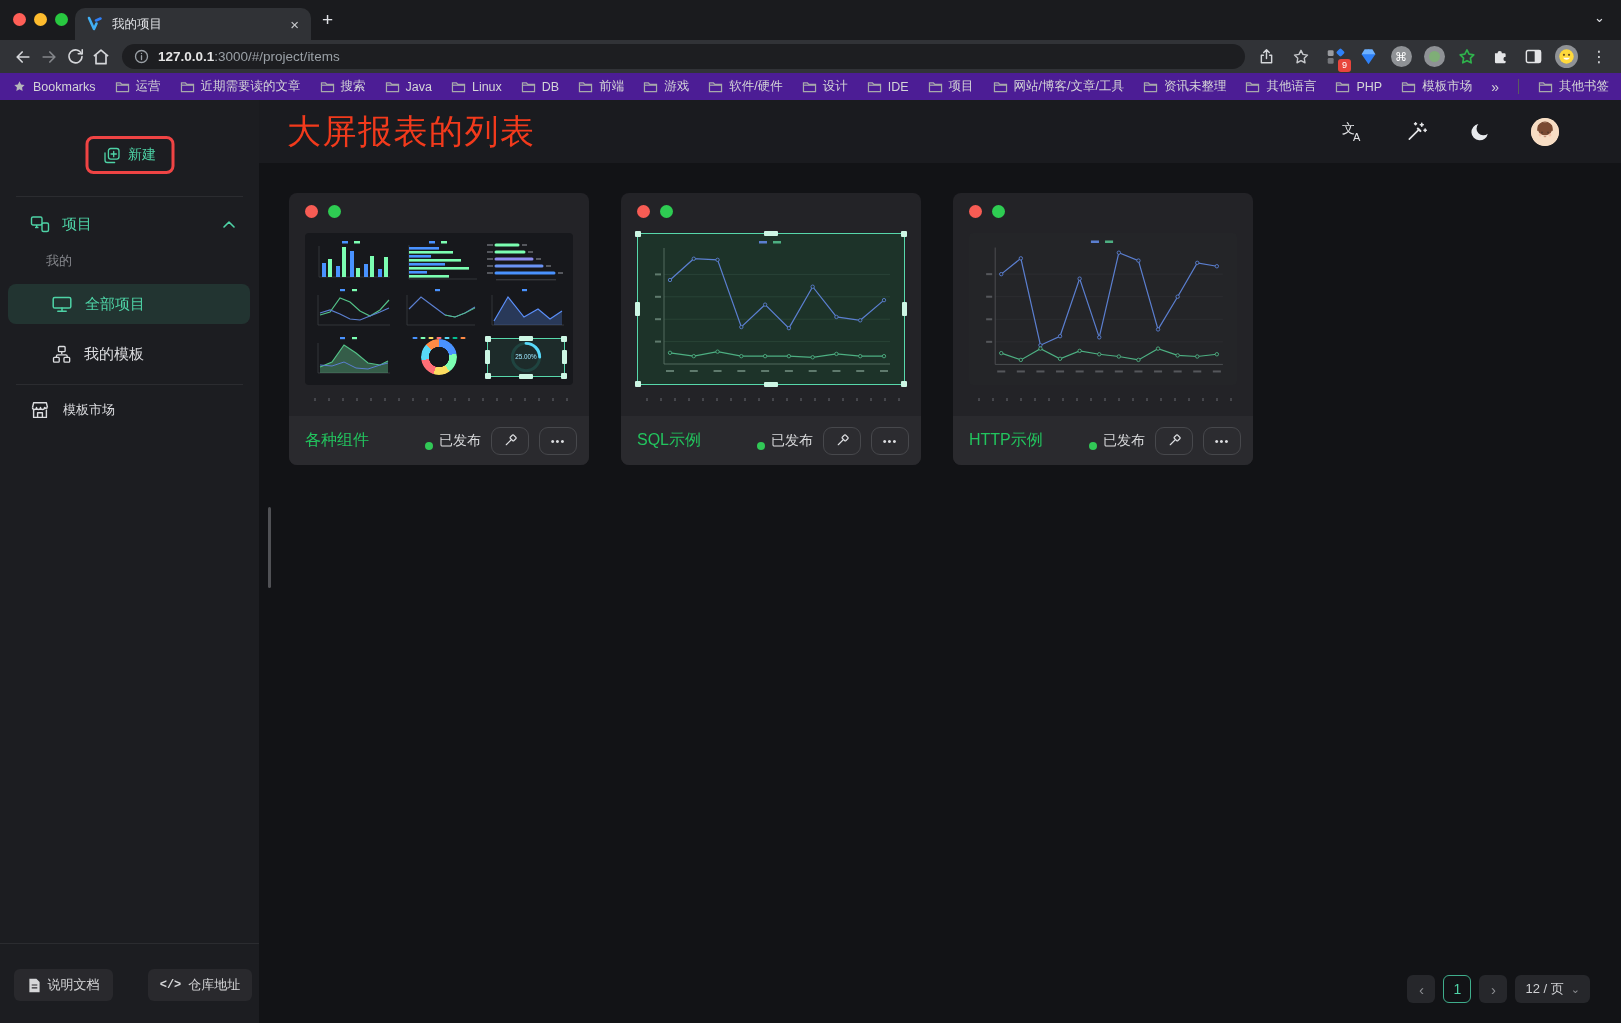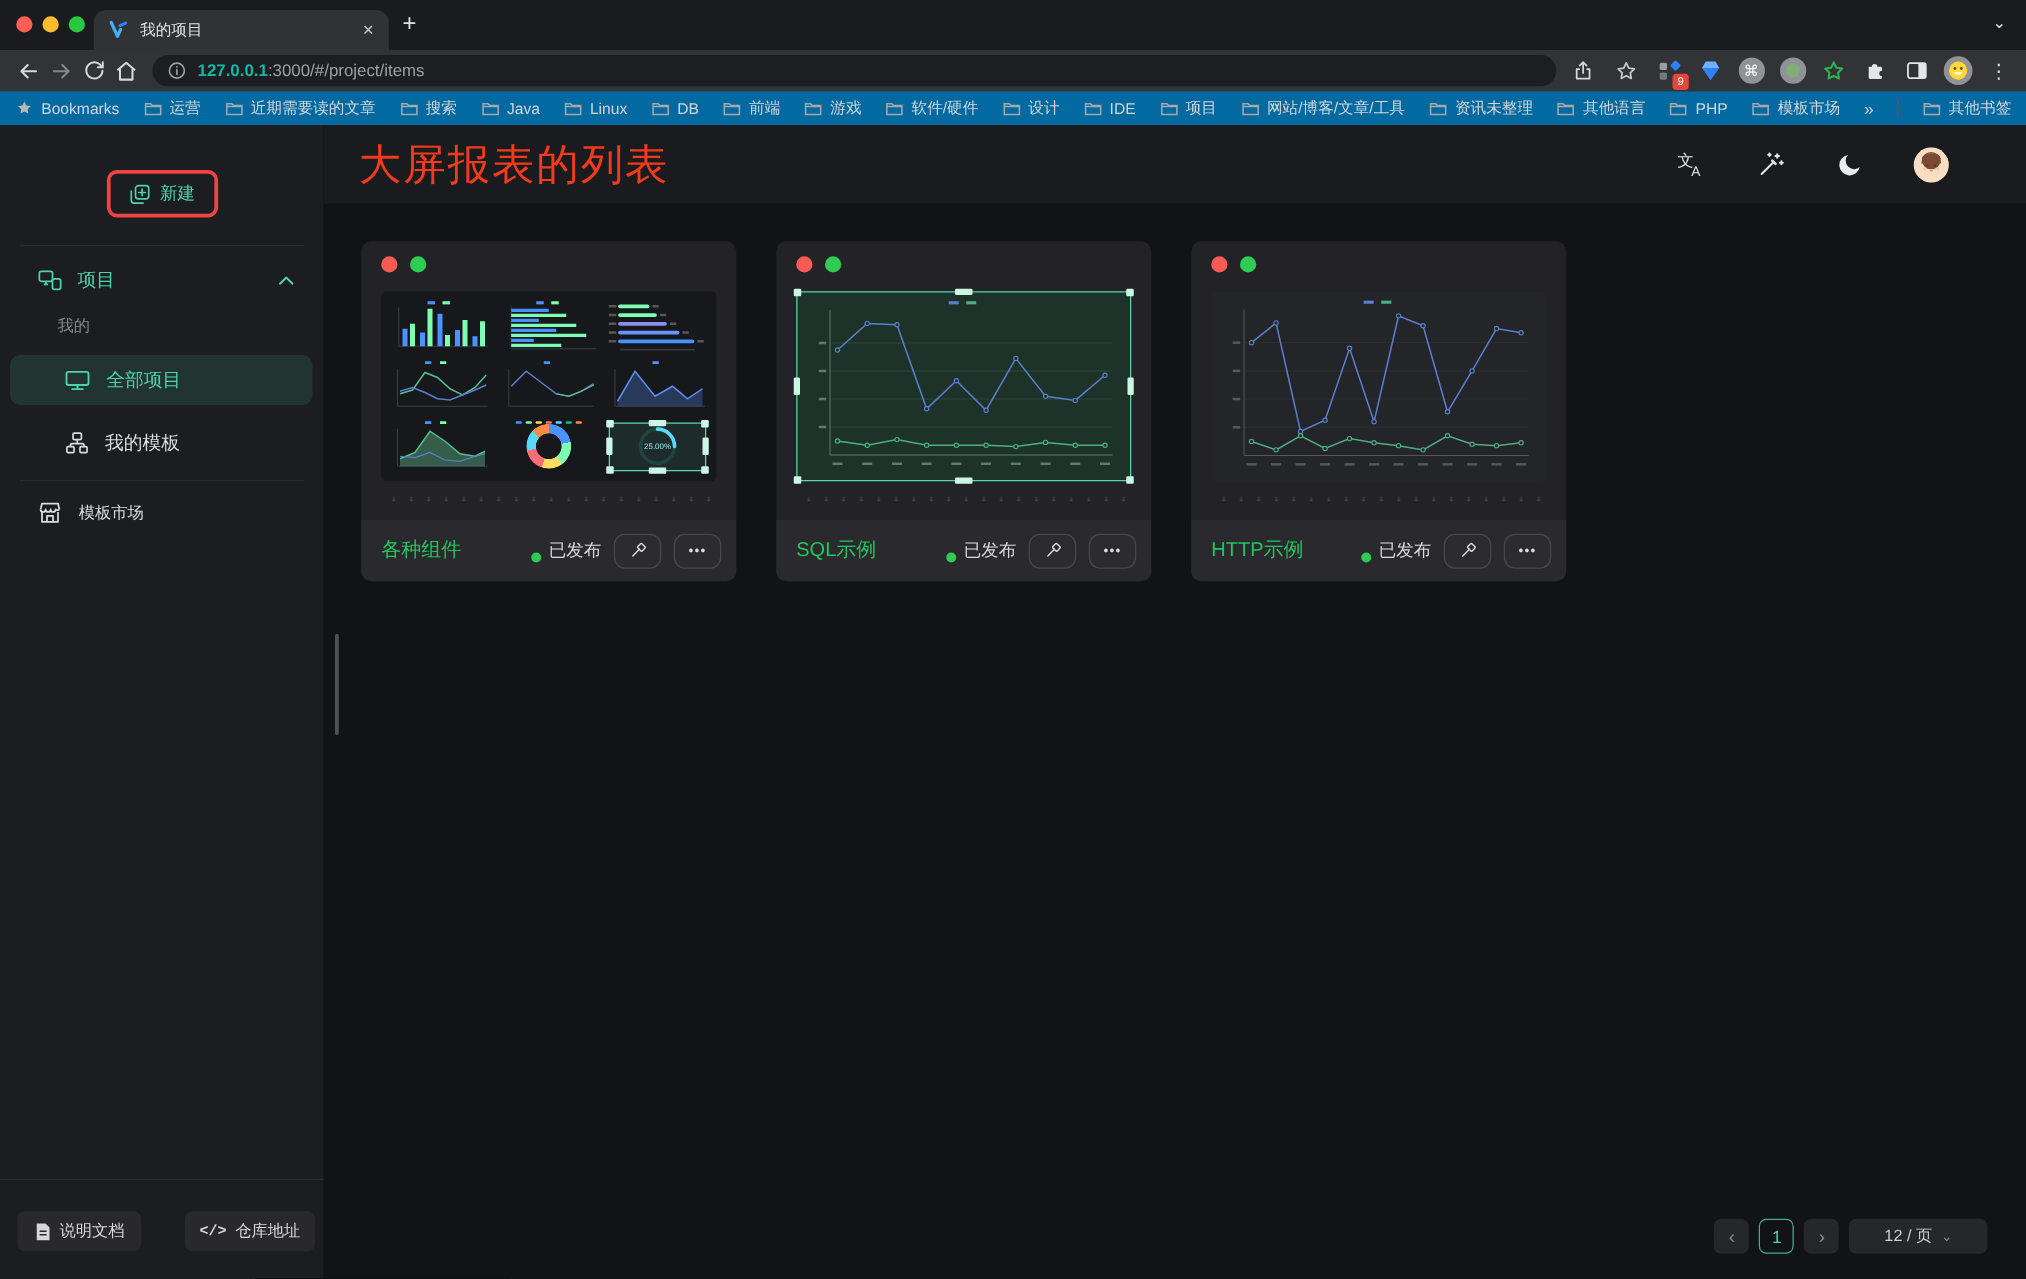--- a/index.html
+++ b/index.html
@@ -14,30 +14,30 @@
   .tab{position:absolute;left:75px;top:8px;width:236px;height:32px;background:#303236;border-radius:10px 10px 0 0;display:flex;align-items:center;padding:0 12px;}
   .tab-title{font-size:12.5px;color:#dfe1e5;margin-left:9px;flex:1;white-space:nowrap;overflow:hidden;}
   .tab-close{color:#c8cacd;font-size:15px;line-height:1;cursor:default;}
   .newtab{position:absolute;left:322px;top:9px;font-size:19px;color:#dfe1e5;}
   .tabsearch{position:absolute;right:16px;top:10px;font-size:13px;color:#dfe1e5;}
 
   
   .toolbar{position:absolute;top:40px;left:0;right:0;height:33px;background:#313337;display:flex;align-items:center;padding:0 10px;}
   .nav-ic{width:26px;height:26px;display:flex;align-items:center;justify-content:center;flex:none;}
   .urlpill{flex:1;height:25px;border-radius:13px;background:#1d1e21;display:flex;align-items:center;padding:0 12px;margin:0 8px;min-width:0;}
-  .url-host{font-size:13.5px;color:#14b8a6;font-weight:bold;margin-left:9px;}
+  .url-host{font-size:13.5px;color:#e5e5e5;font-weight:bold;margin-left:9px;}
   .url-path{font-size:13.5px;color:#9aa0a6;}
   .tb-right{display:flex;align-items:center;gap:9px;flex:none;}
   .ext{width:24px;height:24px;display:flex;align-items:center;justify-content:center;position:relative;flex:none;}
   .badge{position:absolute;right:-4px;bottom:-3px;background:#e8453c;color:#fff;font-size:9px;width:13px;height:13px;border-radius:3px;display:flex;align-items:center;justify-content:center;}
   .circle-ic{width:21px;height:21px;border-radius:50%;background:#8f9296;display:flex;align-items:center;justify-content:center;color:#fff;font-size:12px;}
   .menu-dots{font-size:16px;color:#d5d7da;padding:0 4px;}
 
   
-  .bookmarks{position:absolute;top:73px;left:0;right:0;height:27px;background:#0369a1;display:flex;align-items:center;padding:0 12px;gap:19px;font-size:12.5px;color:#d4d5d7;white-space:nowrap;}
+  .bookmarks{position:absolute;top:73px;left:0;right:0;height:27px;background:#4c1d95;display:flex;align-items:center;padding:0 12px;gap:19px;font-size:12.5px;color:#d4d5d7;white-space:nowrap;}
   .bm-item{display:flex;align-items:center;gap:6px;}
   .bm-overflow{margin-left:auto;font-size:14px;color:#d4d5d7;}
   .bm-sep{width:1px;height:15px;background:#5a5b5f;}
 
   
   .app{position:absolute;top:100px;left:0;right:0;bottom:0;display:flex;}
   .sidebar{width:259px;background:#1c1d21;position:relative;flex:none;}
   .new-btn{position:absolute;top:36px;left:50%;transform:translateX(-50%);display:flex;align-items:center;gap:8px;padding:7px 15px;border:3px solid #ef4444;border-radius:8px;background:transparent;color:#4ed3a6;font-size:14px;}
   .sb-div{position:absolute;left:16px;right:16px;height:1px;background:#2b2c30;}
   .sb-row{position:absolute;left:0;right:0;display:flex;align-items:center;}
@@ -95,21 +95,21 @@
     -webkit-mask:radial-gradient(circle,transparent 10px,#000 10.5px);
     mask:radial-gradient(circle,transparent 10px,#000 10.5px);}
   .mc-legend{position:absolute;top:2px;left:50%;transform:translateX(-50%);display:flex;gap:3px;}
   .mc-legend i{width:5px;height:2.5px;border-radius:1px;display:block;}
   .sel-mini{position:absolute;inset:3px;background:rgba(87,216,171,0.10);border:1px solid #57d8ab;display:flex;align-items:center;justify-content:center;}
 
   
   .pagination{position:absolute;right:31px;bottom:20px;display:flex;gap:8px;align-items:center;}
   .pg-btn{width:28px;height:28px;border-radius:6px;background:#26272b;color:#8d8f93;display:flex;align-items:center;justify-content:center;font-size:15px;border:none;padding:0;}
   .pg-cur{width:28px;height:28px;border-radius:6px;border:1px solid #3fae8c;color:#4ed3a6;background:transparent;display:flex;align-items:center;justify-content:center;font-size:14px;}
-  .pg-size{height:28px;border-radius:6px;background:#26272b;color:#cfd0d3;padding:0 28px;display:flex;align-items:center;gap:7px;font-size:13px;border:none;}
+  .pg-size{height:28px;border-radius:6px;background:#26272b;color:#cfd0d3;padding:0 10px;display:flex;align-items:center;gap:7px;font-size:13px;border:none;}
   .pg-size .chev-dn{color:#8d8f93;font-size:11px;}
   svg{display:block;}
 </style>
 </head>
 <body>
 
 <div class="screen">
 
   <div class="tabstrip">
     <div class="traffic">

